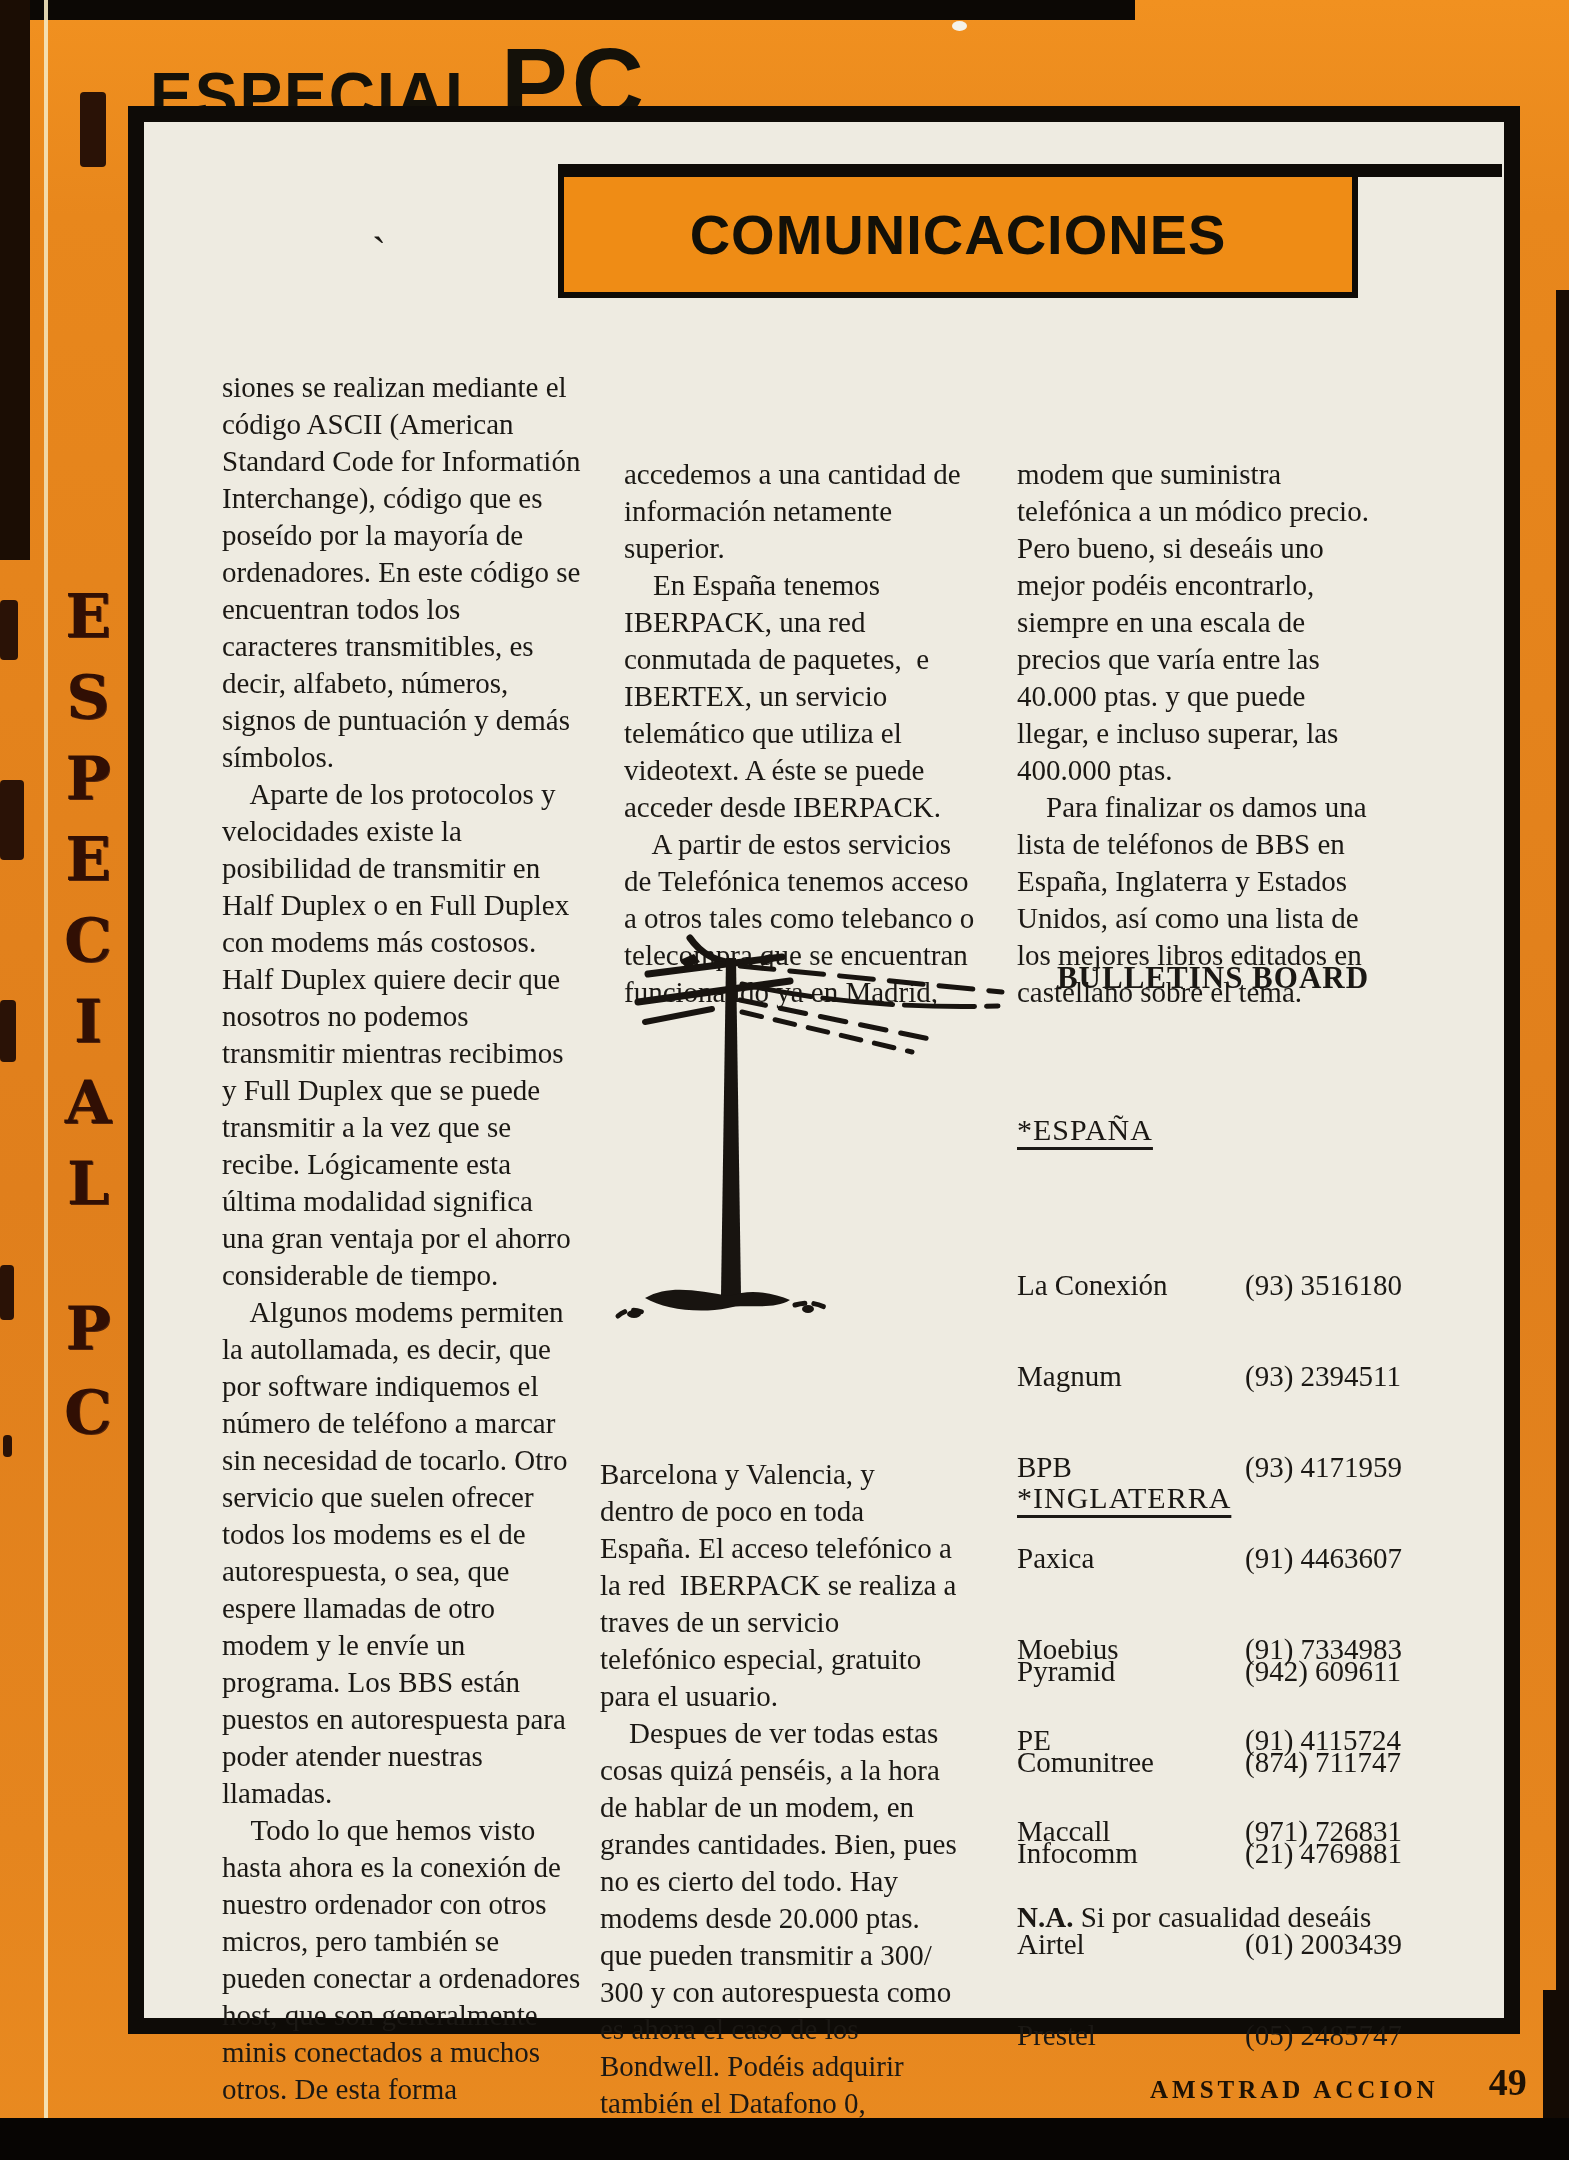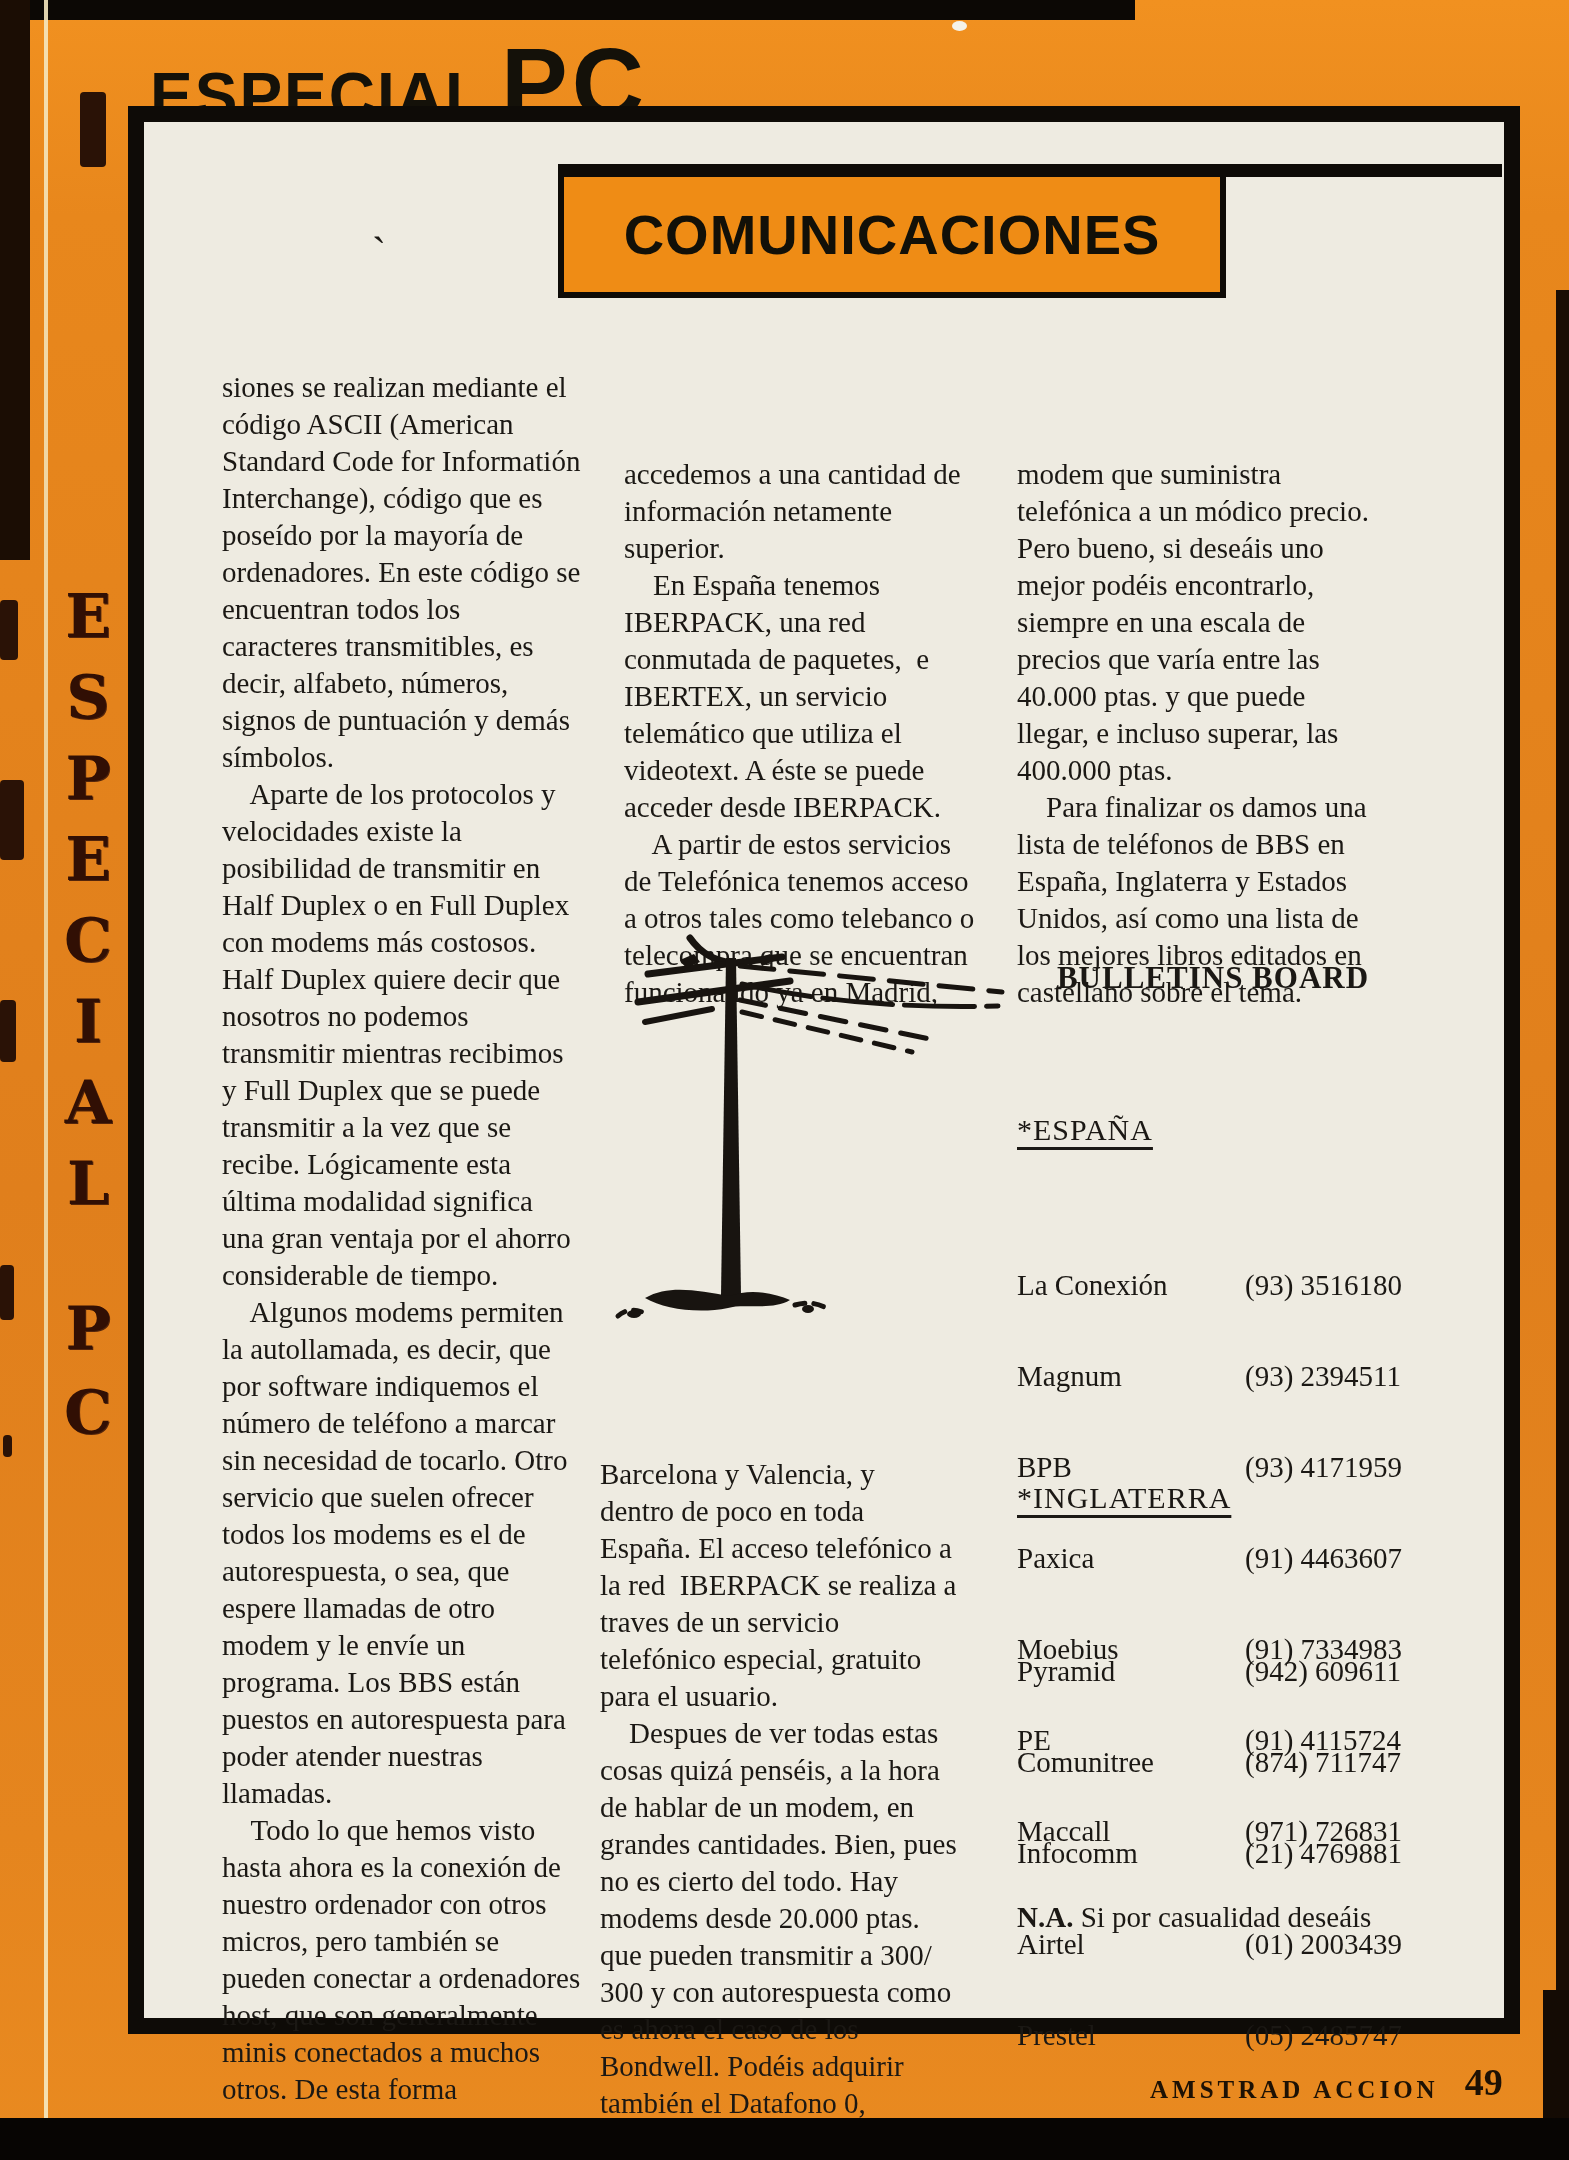--- a/index.html
+++ b/index.html
@@ -26,21 +26,21 @@
     color:#310f04;text-align:center;text-shadow:1px 1px 0 #53250b;}
   
   .header{position:absolute;left:150px;top:26px;display:flex;align-items:baseline;gap:15px;
     font-family:"Liberation Sans", sans-serif;color:#141109;}
   .header .h-main{font-size:64px;font-weight:bold;letter-spacing:2px;}
   .header .h-accent{font-size:100px;font-weight:bold;letter-spacing:4px;text-decoration:underline;}
   
   .content-box{position:absolute;left:128px;top:106px;width:1392px;height:1928px;
     background:#eeebe1;border:16px solid #0e0b07;box-sizing:border-box;}
   .title-topbar{position:absolute;left:558px;top:164px;width:944px;height:13px;background:#0e0b07;}
-  .title-box{position:absolute;left:558px;top:164px;width:668px;height:134px;
+  .title-box{position:absolute;left:558px;top:164px;width:800px;height:134px;
     background:#ef8c15;border:6px solid #0e0b07;border-top-width:13px;box-sizing:border-box;
     display:flex;align-items:center;justify-content:center;}
   .title-box .title{font-family:"Liberation Sans", sans-serif;font-weight:bold;font-size:56px;
     letter-spacing:1px;color:#121008;}
   
   .col{position:absolute;font-size:29px;line-height:37px;white-space:pre;}
   .col1{left:190px;top:258px;margin-left:32px;}
   .col2a{left:600px;top:345px;margin-left:24px;}
   .col2b{left:600px;top:1345px;}
   .col3{left:1017px;top:345px;}
@@ -56,21 +56,21 @@
     text-underline-offset:7px;margin-bottom:11px;line-height:37px;}
   .bbs-row{display:flex;line-height:37px;font-size:29px;}
   .bbs-name{flex:0 0 auto;width:228px;}
   .bbs-phone{white-space:nowrap;}
   
   .note{position:absolute;left:1017px;top:1822px;width:430px;font-size:29px;line-height:38px;white-space:pre;}
   .note b{font-weight:bold;}
   
   .footer{position:absolute;left:1150px;top:2060px;display:flex;align-items:flex-end;gap:26px;color:#1d1104;}
   .footer .mag{font-weight:bold;font-size:25px;letter-spacing:4px;}
-  .footer .pagenum{font-weight:bold;font-size:38px;}
+  .footer .pagenum{font-weight:bold;font-size:38px;margin-left:24px;}
 </style>
 </head>
 <body>
 
 <div class="page">
 
   <div class="top-strip"></div>
   <div class="left-strip"></div>
   <div class="right-strip"></div>
   <div class="right-corner"></div>

